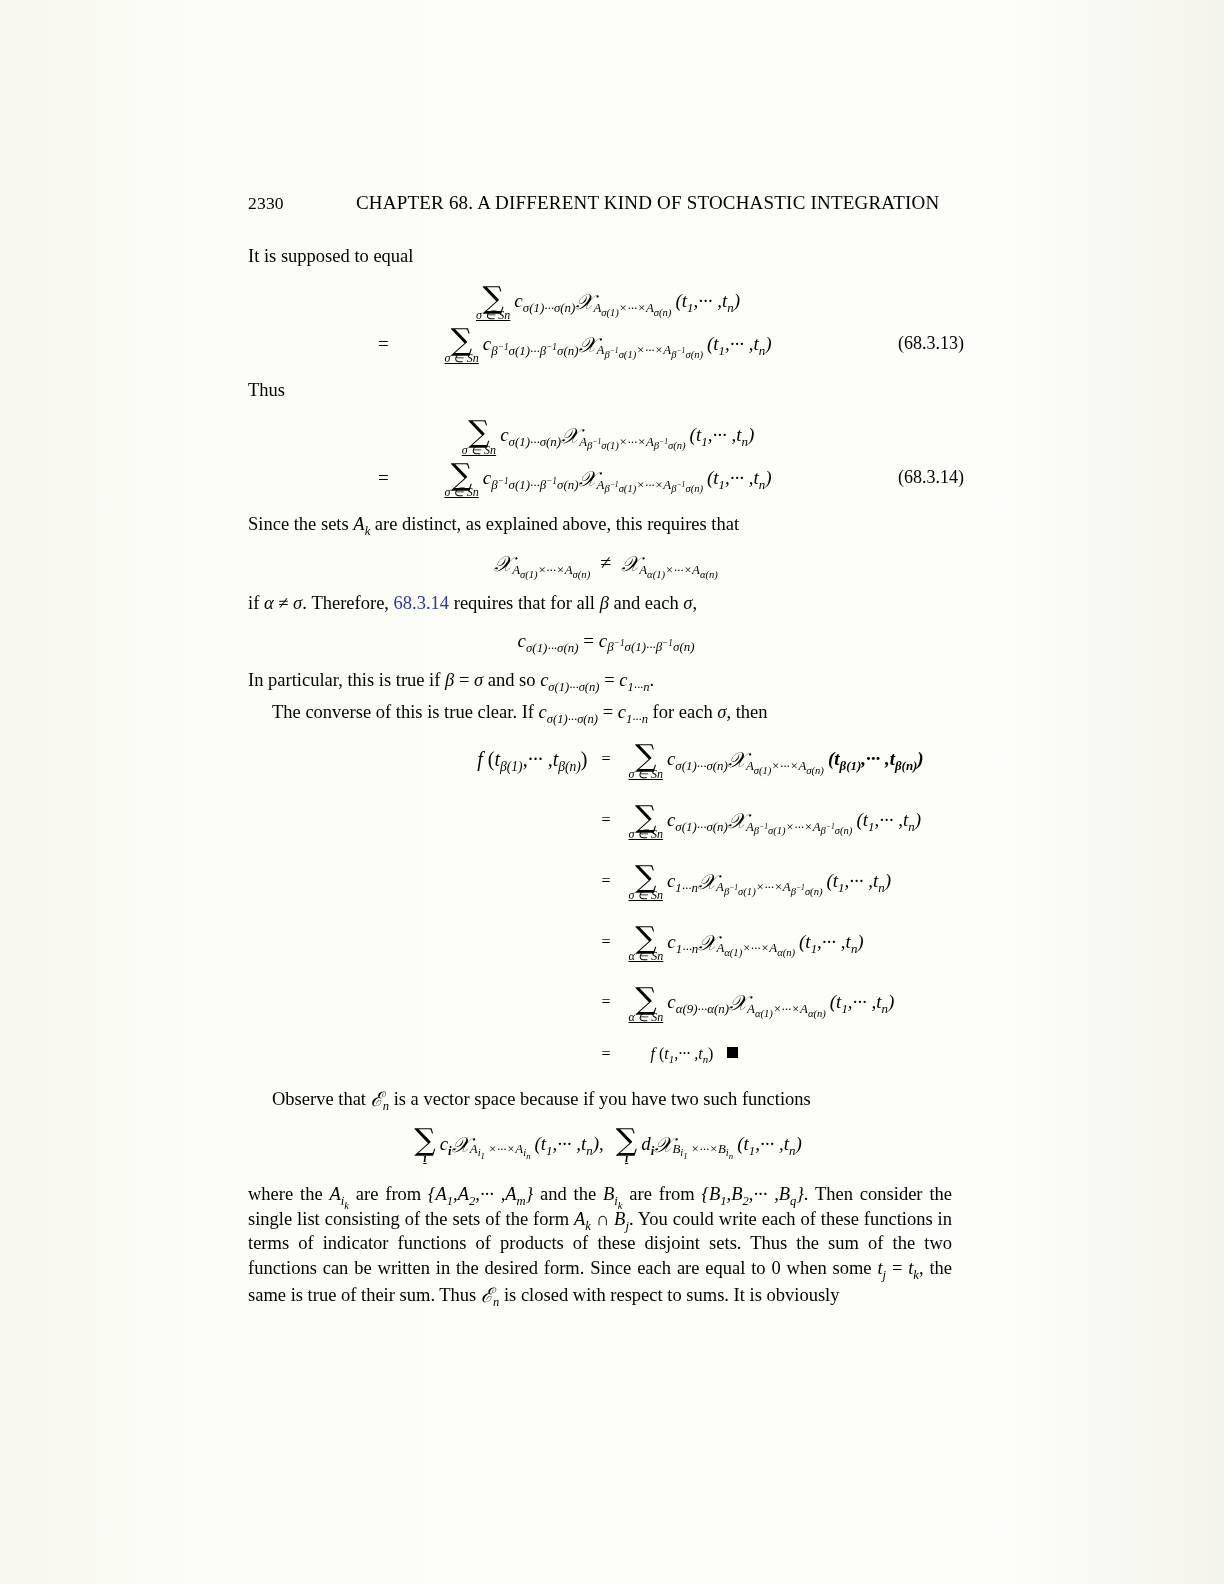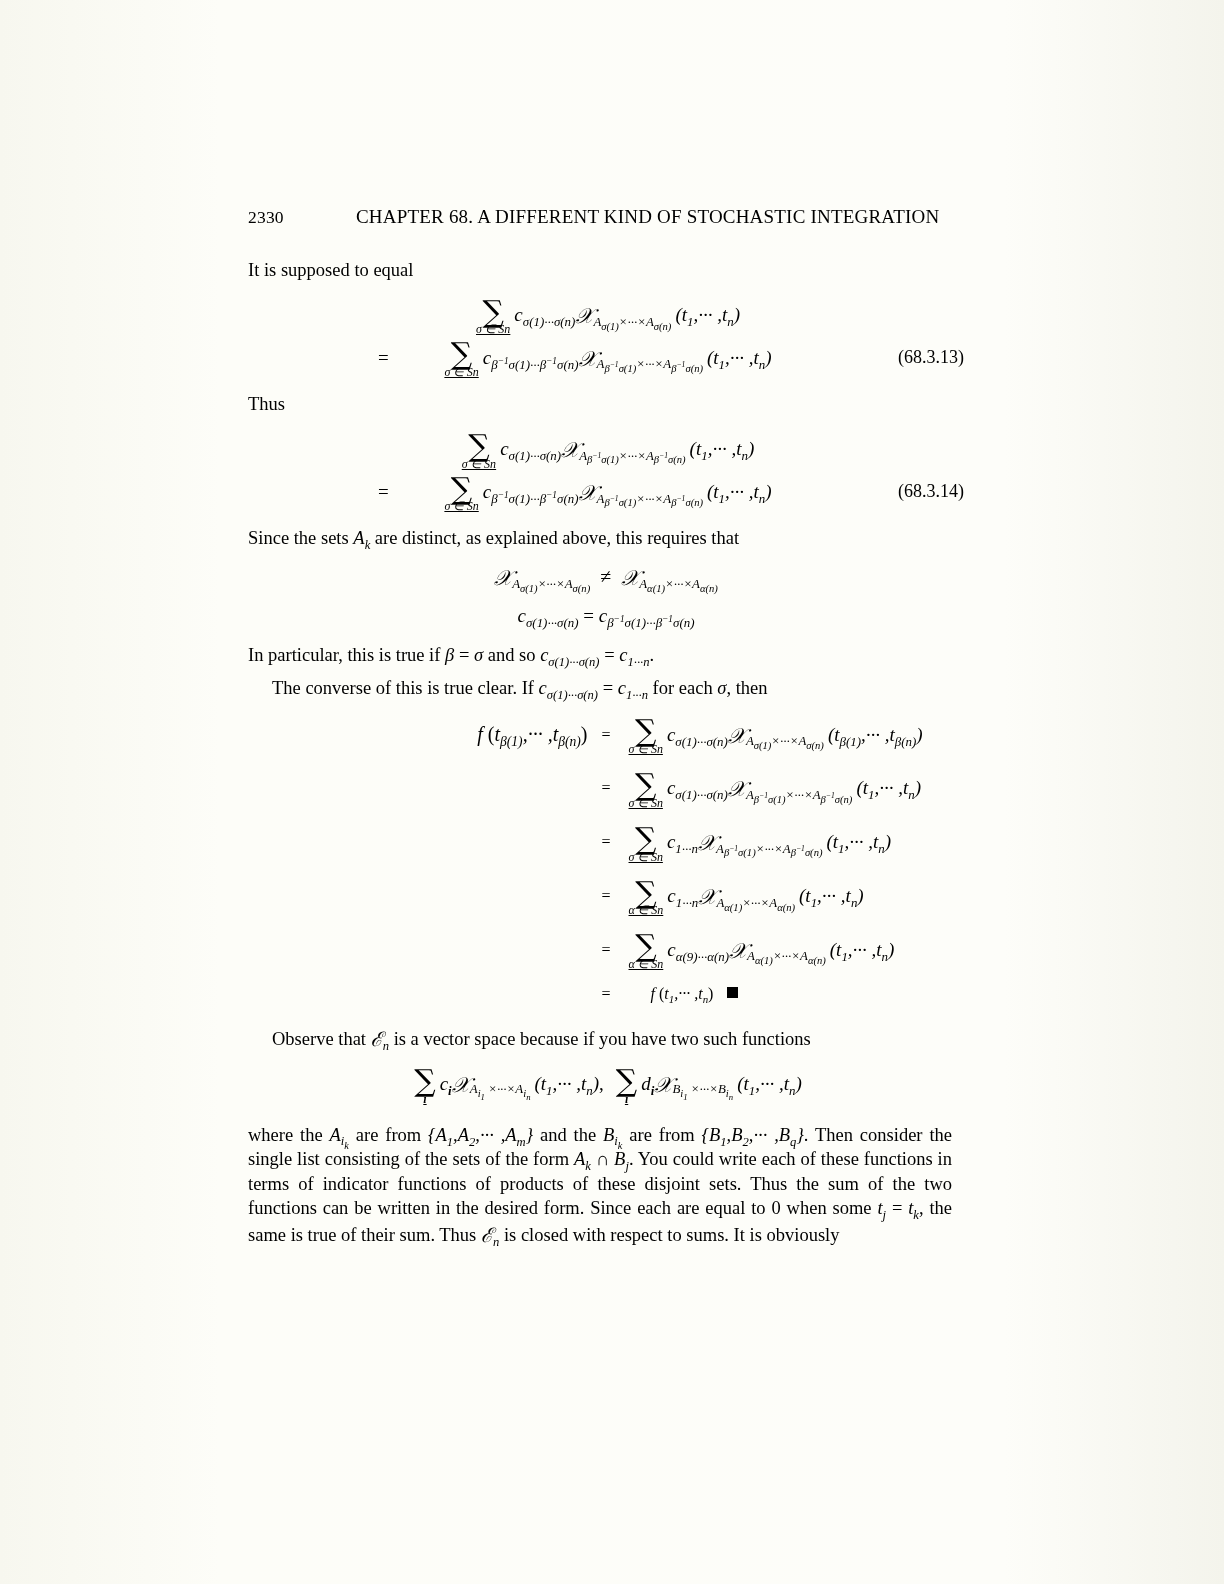--- a/index.html
+++ b/index.html
@@ -16,21 +16,21 @@
   }
   .page {
     position: relative;
     width: 1224px;
     height: 1584px;
     background: linear-gradient(90deg, #f7f7ef 0%, #fdfdf8 18%, #fdfdf9 82%, #f4f4ec 100%);
   }
   .content {
     position: absolute;
     left: 248px;
-    top: 206px;
+    top: 192px;
     width: 716px;
   }
 
   
   .runhead {
     display: flex;
     align-items: baseline;
     font-size: 17.5px;
     letter-spacing: 0.2px;
     margin-bottom: 30px;
@@ -123,21 +123,21 @@
     width: 11px;
     height: 11px;
     background: #000;
     margin-left: 10px;
     vertical-align: 1px;
   }
   .centered { text-align: center; }
   .aligned {
     display: grid;
     grid-template-columns: 1fr auto 1fr;
-    row-gap: 17px;
+    row-gap: 24px;
     align-items: center;
     width: 100%;
   }
   .aligned .col-l { text-align: right; }
   .aligned .col-eq { padding: 0 14px; font-style: normal; }
   .aligned .col-r { text-align: left; }
 </style>
 </head>
 <body>
 
@@ -218,20 +218,23 @@
     <div class="display centered">
       <span class="sumline" style="justify-content:center; display:inline-flex;">
         <span class="scr">𝒳</span>
           <span class="math"><sub>A<sub>σ(1)</sub>×···×A<sub>σ(n)</sub></sub></span>
         <span class="op" style="margin:0 10px; font-size:20px;">≠</span>
         <span class="scr">𝒳</span>
           <span class="math"><sub>A<sub>α(1)</sub>×···×A<sub>α(n)</sub></sub></span>
       </span>
     </div>
 
+    <p class="body noindent">
+      <span>if </span><span class="math">α <span class="op">≠</span> σ</span><span>. Therefore, </span><span class="link">68.3.14</span><span> requires that for all </span><span class="math">β</span><span> and each </span><span class="math">σ</span><span>,</span>
+    </p>
 
     <div class="display centered">
       <span class="math" style="font-size:19px;">c<sub>σ(1)···σ(n)</sub> <span class="op">=</span> c<sub>β<sup class="tiny">−1</sup>σ(1)···β<sup class="tiny">−1</sup>σ(n)</sub></span>
     </div>
 
     <p class="body noindent">
       <span>In particular, this is true if </span><span class="math">β <span class="op">=</span> σ</span><span> and so </span><span class="math">c<sub>σ(1)···σ(n)</sub> <span class="op">=</span> c<sub>1···n</sub></span><span>.</span>
     </p>
     <p class="body indent">
       <span>The converse of this is true clear. If </span><span class="math">c<sub>σ(1)···σ(n)</sub> <span class="op">=</span> c<sub>1···n</sub></span><span> for each </span><span class="math">σ</span><span>, then</span>
@@ -246,21 +249,21 @@
         <div class="col-eq">=</div>
         <div class="col-r">
           <span class="sumline">
             <span class="sum">
               <span class="sig">∑</span>
               <span class="lim">σ ∈ Sn</span>
             </span>
             <span class="math">c<sub>σ(1)···σ(n)</sub></span>
             <span class="scr">𝒳</span>
               <span class="math"><sub>A<sub>σ(1)</sub>×···×A<sub>σ(n)</sub></sub></span>
-            <span class="math" style="margin-left:4px;">(t<sub>β(1)</sub>,··· ,t<sub>β(n)</sub>)</span>
+            <span class="math" style="margin-left:4px;font-weight:bold;">(t<sub>β(1)</sub>,··· ,t<sub>β(n)</sub>)</span>
           </span>
         </div>
 
         <div class="col-l"></div>
         <div class="col-eq">=</div>
         <div class="col-r">
           <span class="sumline">
             <span class="sum">
               <span class="sig">∑</span>
               <span class="lim">σ ∈ Sn</span>

